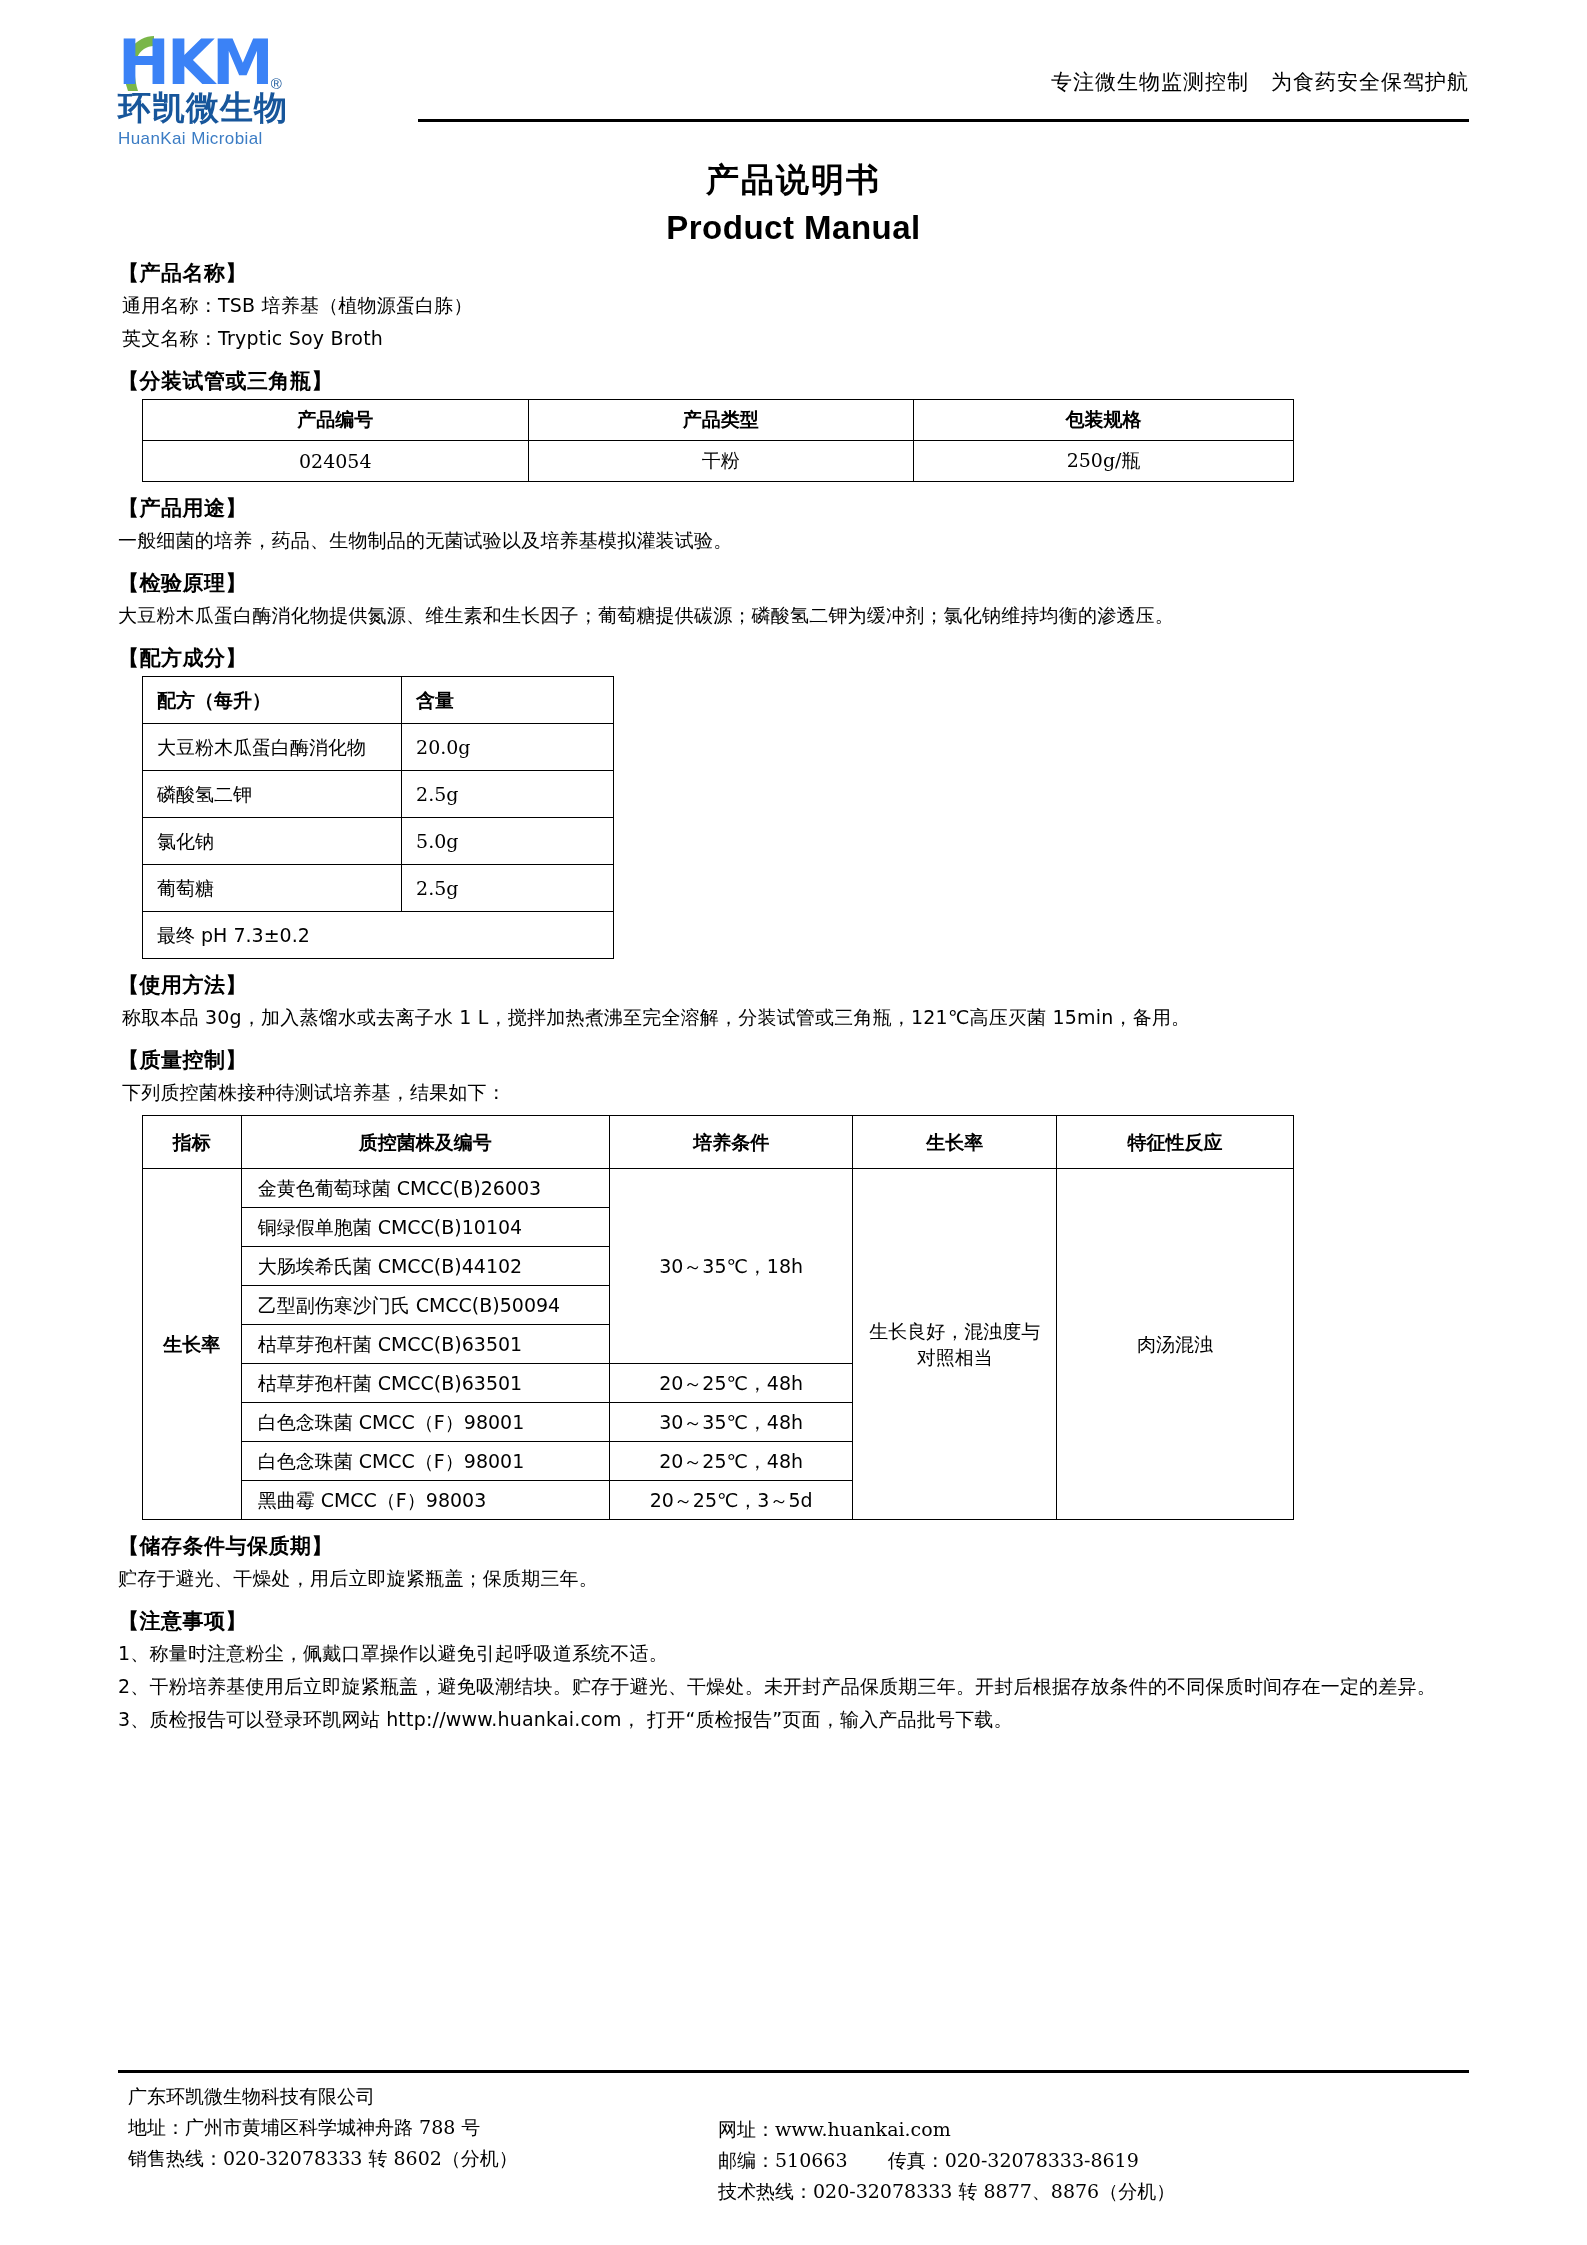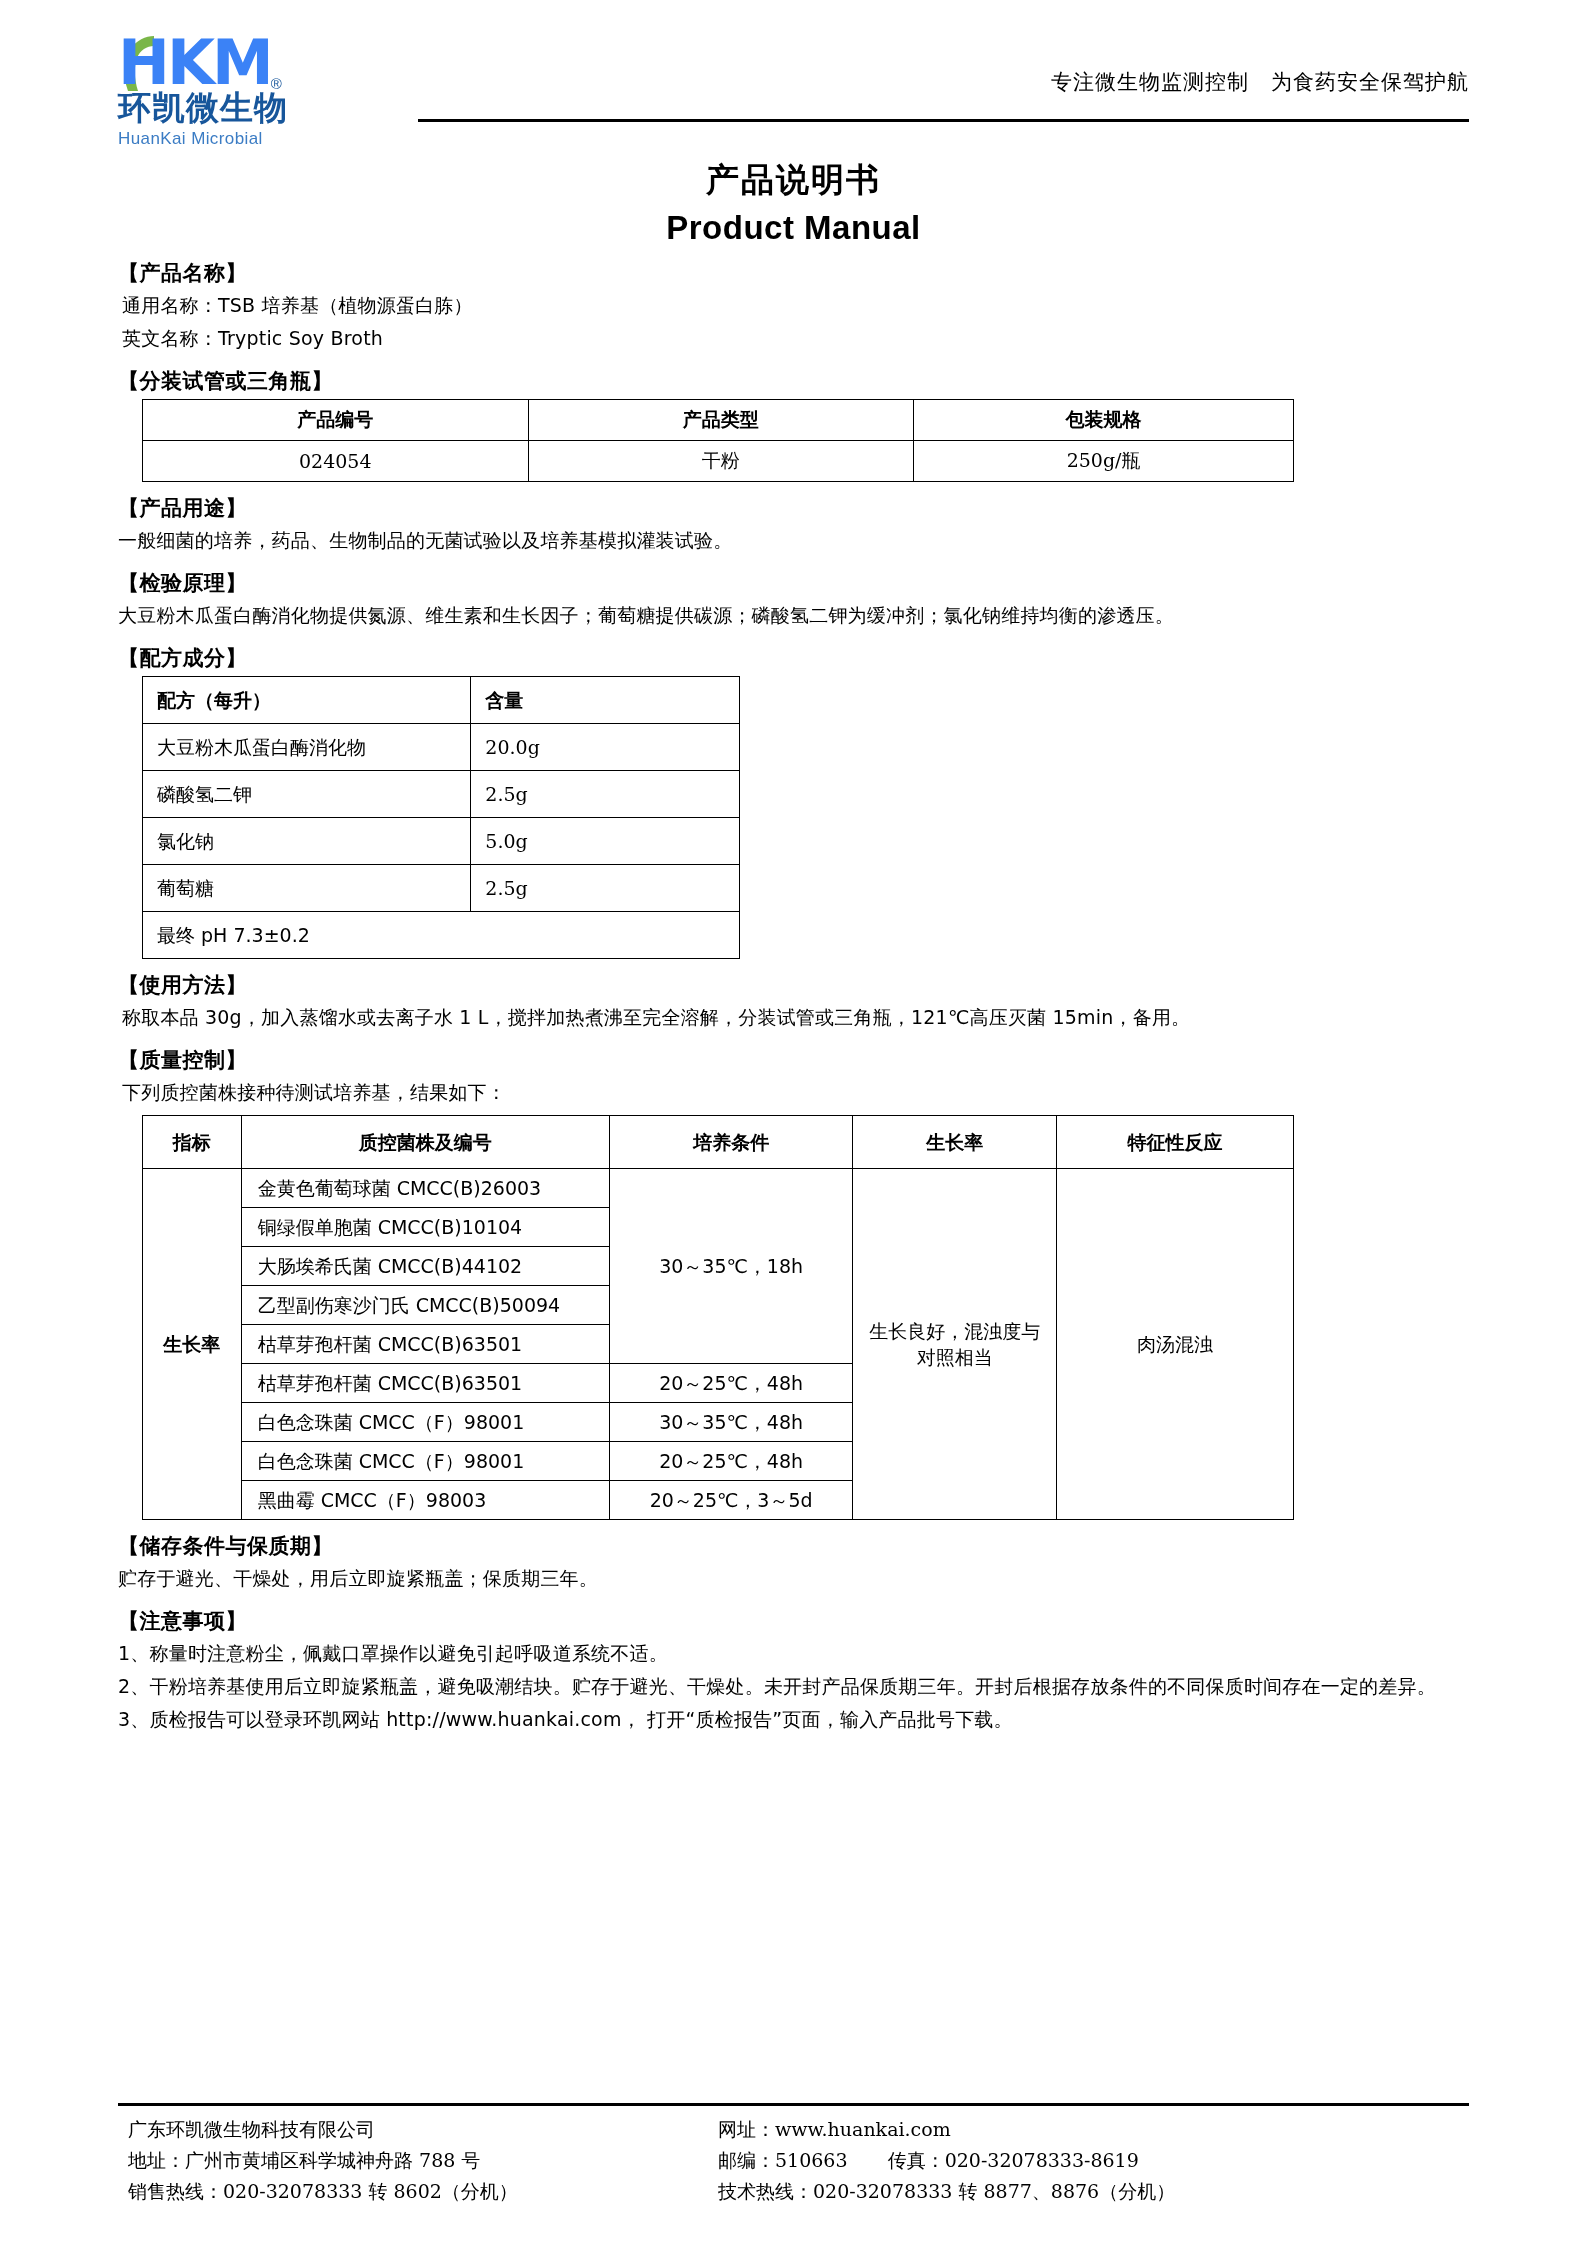--- a/index.html
+++ b/index.html
@@ -149,21 +149,21 @@
   }
   .tbl-spec tr.head td {
     font-weight: bold;
   }
   .tbl-spec tr.val td {
     font-family: "DejaVu Serif", serif;
     font-weight: normal;
   }
 
   .tbl-formula {
-    width: 598px;
+    width: 472px;
     margin: 4px 0 0 24px;
     border: 1.5px solid #000;
   }
   .tbl-formula td {
     border: 1px solid #000;
     padding: 11px 14px;
     font-family: "DejaVu Sans", sans-serif;
     font-size: 19px;
     line-height: 24px;
   }
@@ -211,21 +211,21 @@
   }
   .footer-rule { border-top: 3px solid #000; margin-bottom: 8px; }
   .footer-grid {
     display: flex;
     font-family: "DejaVu Serif", serif;
     font-size: 19px;
     line-height: 31px;
     padding-left: 10px;
   }
   .footer-col-left { width: 590px; flex: 0 0 590px; }
-  .footer-col-right { flex: 1; }
+  .footer-col-right { flex: 1; margin-top: 33px; }
   .fc-pair { display: inline-block; }
   .fc-gap { display: inline-block; width: 28px; }
 </style>
 </head>
 <body>
 
 <div class="page">
 
   <div class="header">
     <div class="logo-block">

